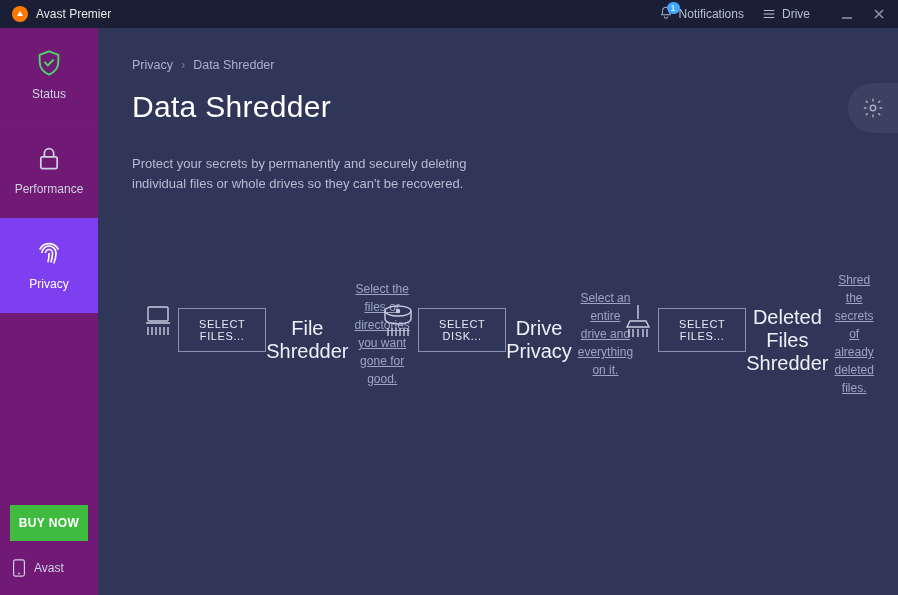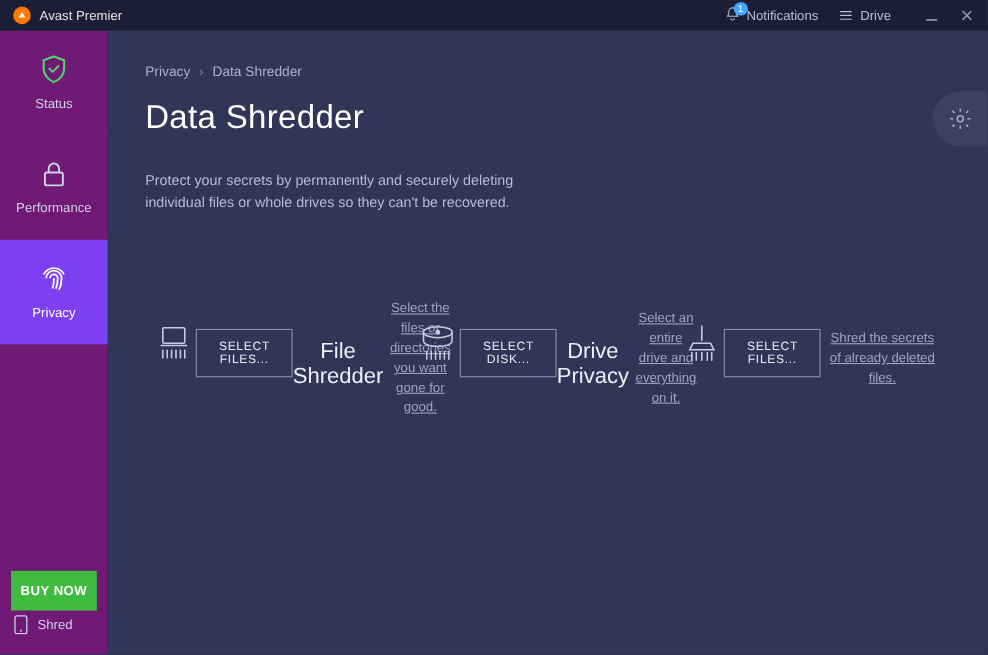--- a/index.html
+++ b/index.html
@@ -60,21 +60,21 @@
   align-items: center;
   justify-content: center;
   gap: 10px;
   color: #cdd2e2;
   font-size: 12px;
   cursor: pointer;
   border-bottom: 1px solid rgba(255,255,255,0.02);
 }
 .side-item.active { background: #7d3ff0; color: #fff; }
 .side-item svg { width: 28px; height: 28px; }
-.sidebar-bottom { margin-top: auto; padding: 12px 10px 14px; display:flex; flex-direction:column; }
+.sidebar-bottom { margin-top: auto; padding: 12px 10px 14px; display:flex; flex-direction:column; gap:14px;}
 .buy-btn {
   background: #3fbb3f;
   color: #fff;
   border: none;
   font-size: 12px;
   font-weight: 600;
   padding: 11px 0;
   width: 100%;
   cursor: pointer;
   letter-spacing: 0.4px;
@@ -201,21 +201,21 @@
       <span>Privacy</span>
     </div>
 
     <div class="sidebar-bottom">
       <button class="buy-btn">BUY NOW</button>
       <div class="mobile-link">
         <svg viewBox="0 0 14 20">
             <rect x="1" y="1" width="12" height="18" rx="2" fill="none" stroke="#cdd2e2" stroke-width="1.3"></rect>
             <circle cx="7" cy="16" r="1" fill="#cdd2e2"></circle>
           </svg>
-        <span>Shred</span>
+        <span>Avast</span>
       </div>
     </div>
   </div>
 
   <div class="main">
     <div class="breadcrumb">
       <span>Privacy</span>
       <span class="chev">›</span>
       <span>Data Shredder</span>
     </div>
@@ -260,18 +260,19 @@
 
       <div class="card">
         <div class="card-icon">
           <svg viewBox="0 0 40 40">
               <path d="M20 4v14"></path>
               <path d="M12 20h16l3 6H9z"></path>
               <path d="M11 28v8M15 28v8M20 28v8M25 28v8M29 28v8"></path>
             </svg>
         </div>
         <button class="select-btn">SELECT FILES...</button>
+        <div class="card-title">Deleted Files Shredder</div>
         <div class="card-desc">Shred the secrets of already deleted files.</div>
       </div>
 
     </div>
   </div>
 </div>
 
 </body></html>

